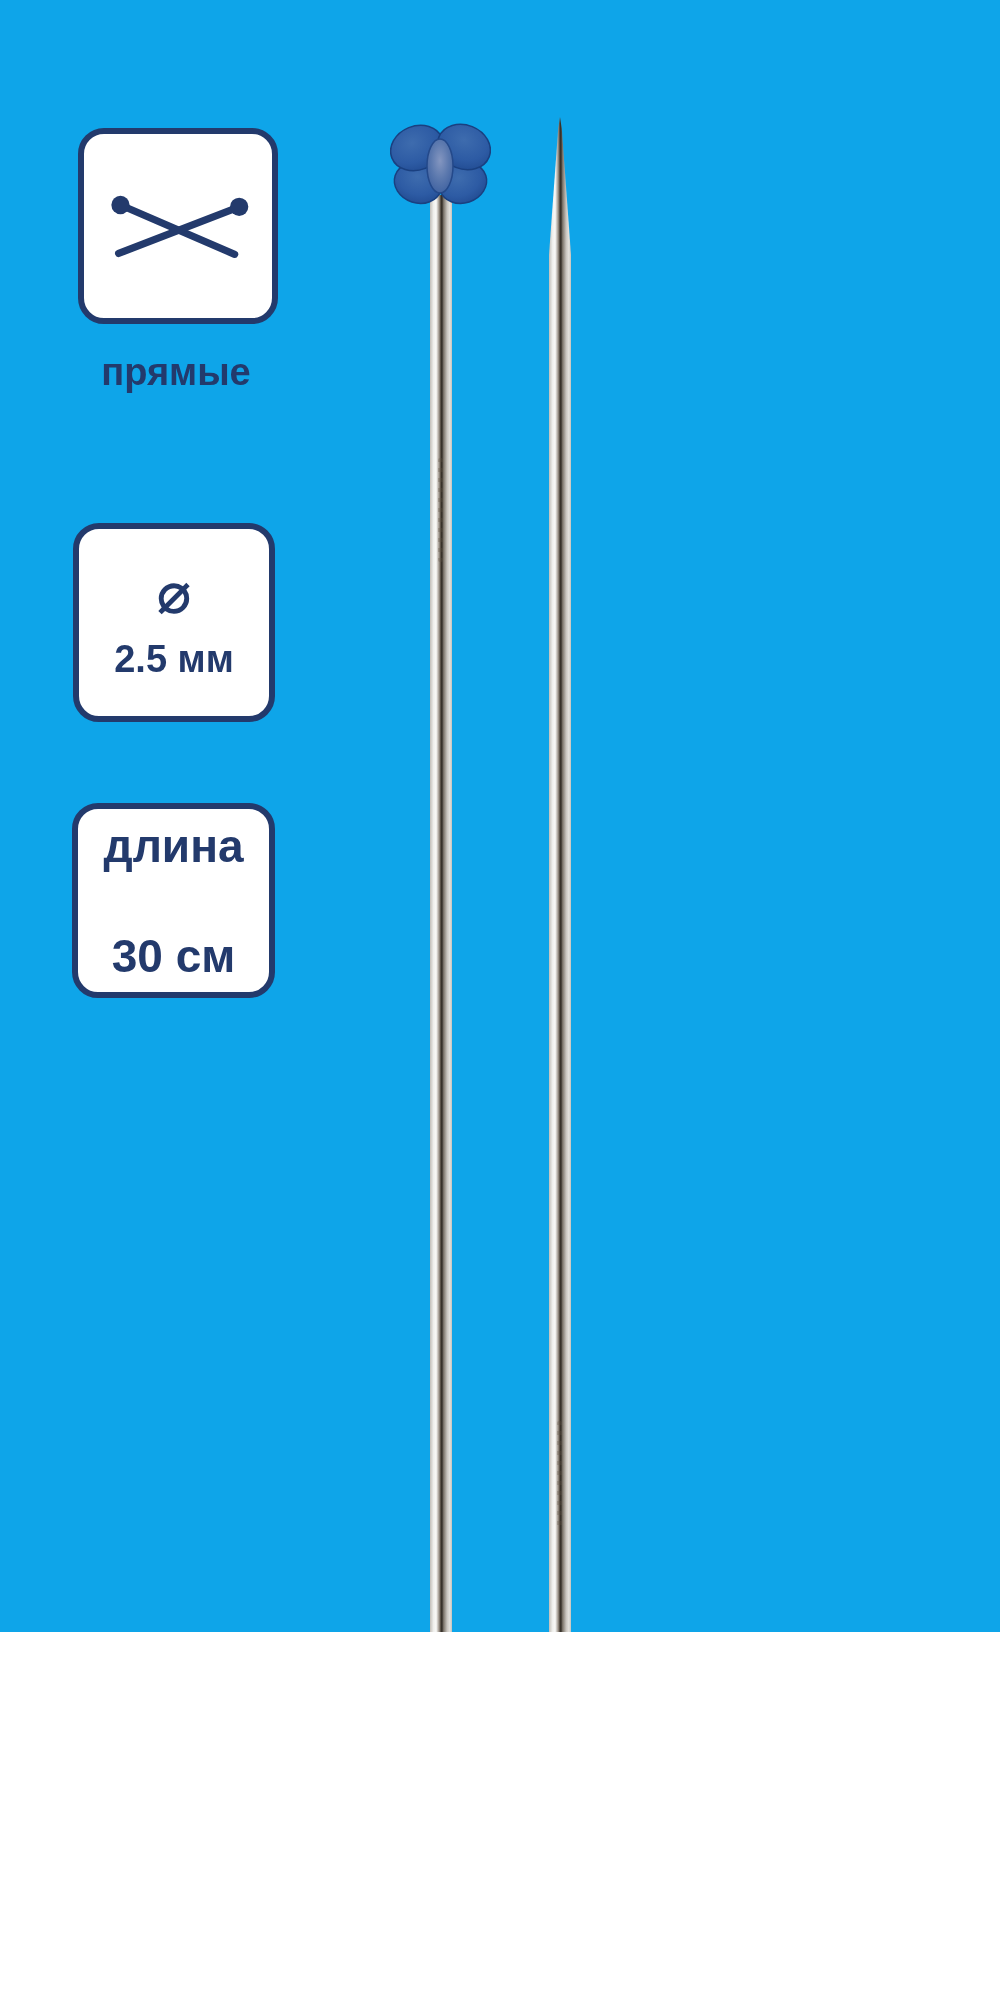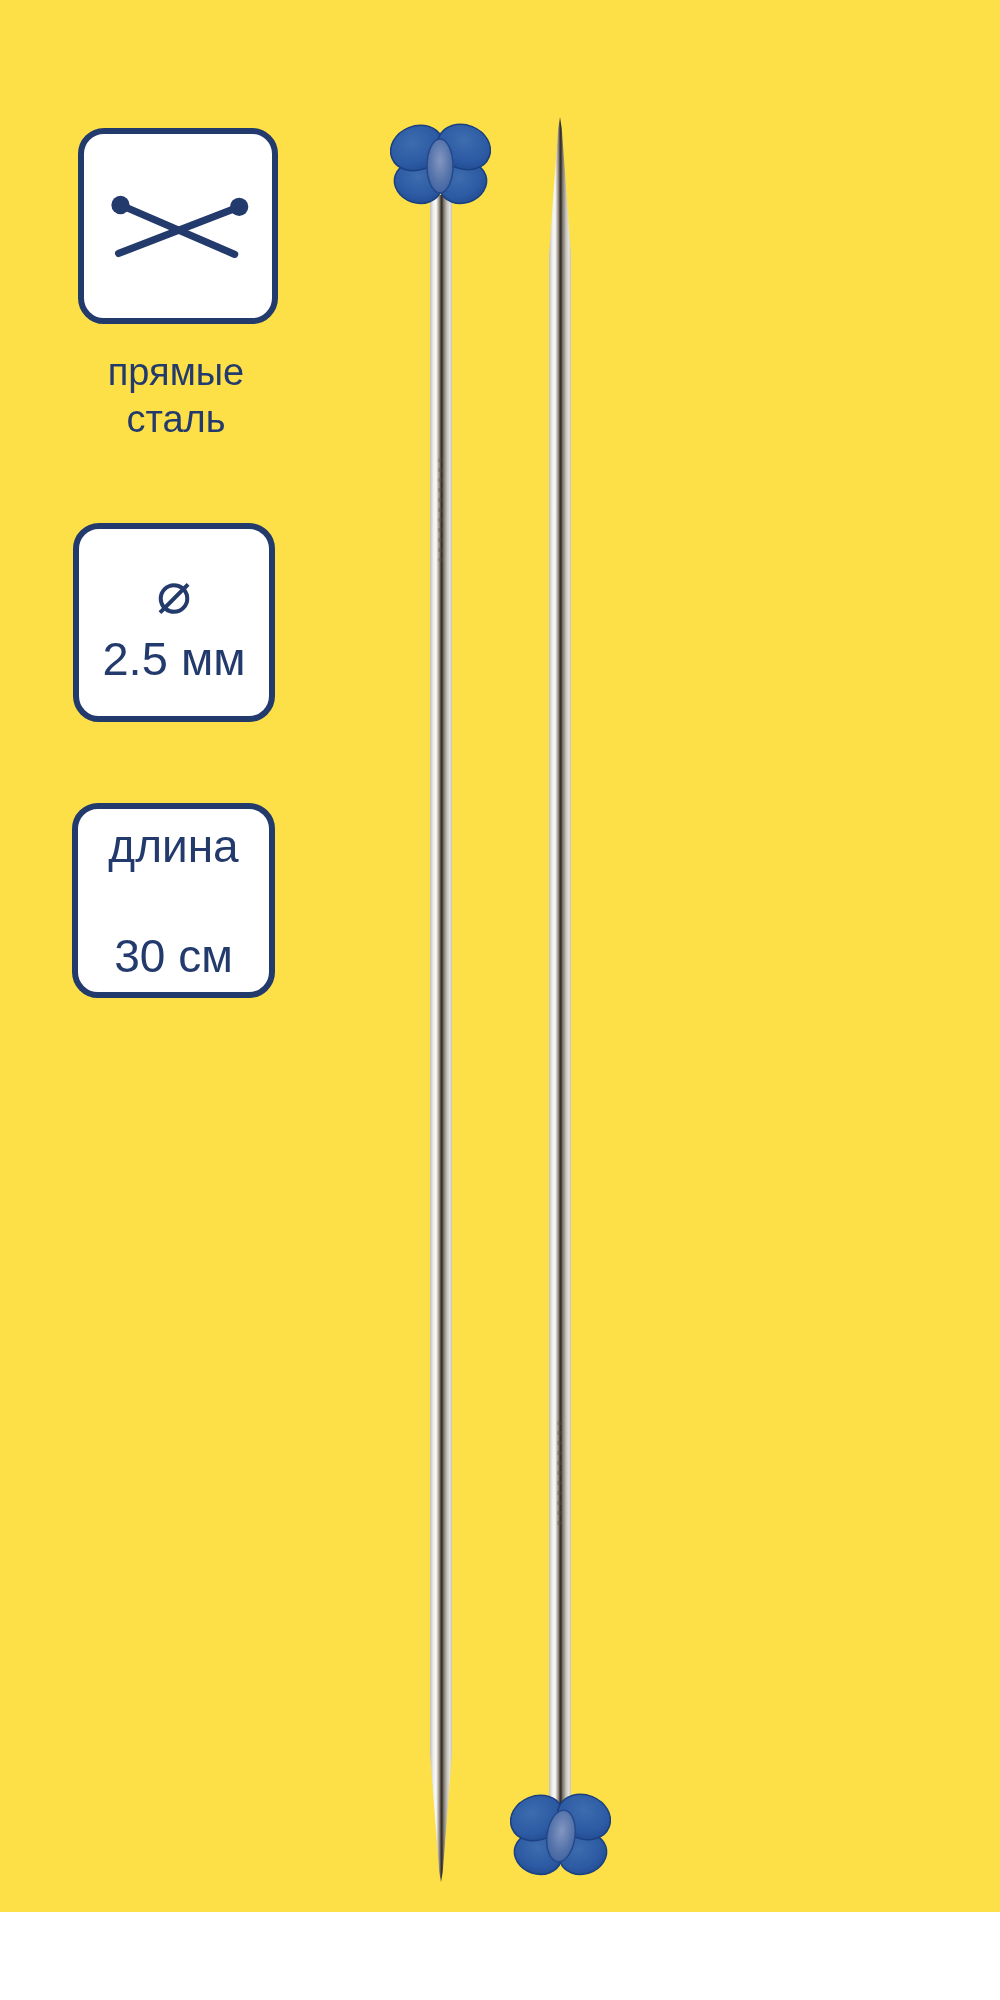--- a/index.html
+++ b/index.html
@@ -3,25 +3,26 @@
 <meta charset="utf-8">
 <style>
   html, body {
     margin: 0;
     padding: 0;
     background: #ffffff;
   }
   .canvas {
     position: relative;
     width: 1000px;
-    height: 1912px;
-    background: #fde047;
+    height: 1632px;
+    background: #0ea5e9;
     overflow: hidden;
     font-family: "Liberation Sans", sans-serif;
     color: #233a6c;
+    font-weight: bold;
   }
 
   
   .badge {
     position: absolute;
     box-sizing: border-box;
     background: #ffffff;
     border: 6px solid #233a6c;
     border-radius: 26px;
     display: flex;
@@ -47,21 +48,21 @@
     color: #233a6c;
   }
 
   .diam-symbol {
     font-family: "DejaVu Sans", "Liberation Sans", sans-serif;
     font-size: 58px;
     line-height: 62px;
     margin-bottom: 10px;
   }
   .diam-value {
-    font-size: 47px;
+    font-size: 38px;
     line-height: 50px;
   }
   .length-line {
     font-size: 46px;
     line-height: 66px;
   }
 
   
   .needle-shaft {
     position: absolute;
@@ -119,21 +120,20 @@
         <line x1="31" y1="69" x2="156" y2="123"></line>
         <line x1="161" y1="71" x2="29" y2="122"></line>
         <circle cx="31" cy="69" r="10" stroke="none"></circle>
         <circle cx="161" cy="71" r="10" stroke="none"></circle>
       </g>
     </svg>
   </div>
 
   <div class="type-caption">
     <div>прямые</div>
-    <div>сталь</div>
   </div>
 
   <div class="badge badge-diam">
     <div class="diam-symbol">⌀</div>
     <div class="diam-value">2.5 мм</div>
   </div>
 
   <div class="badge badge-length">
     <div class="length-line">длина</div>
     <div class="length-line">30 см</div>

